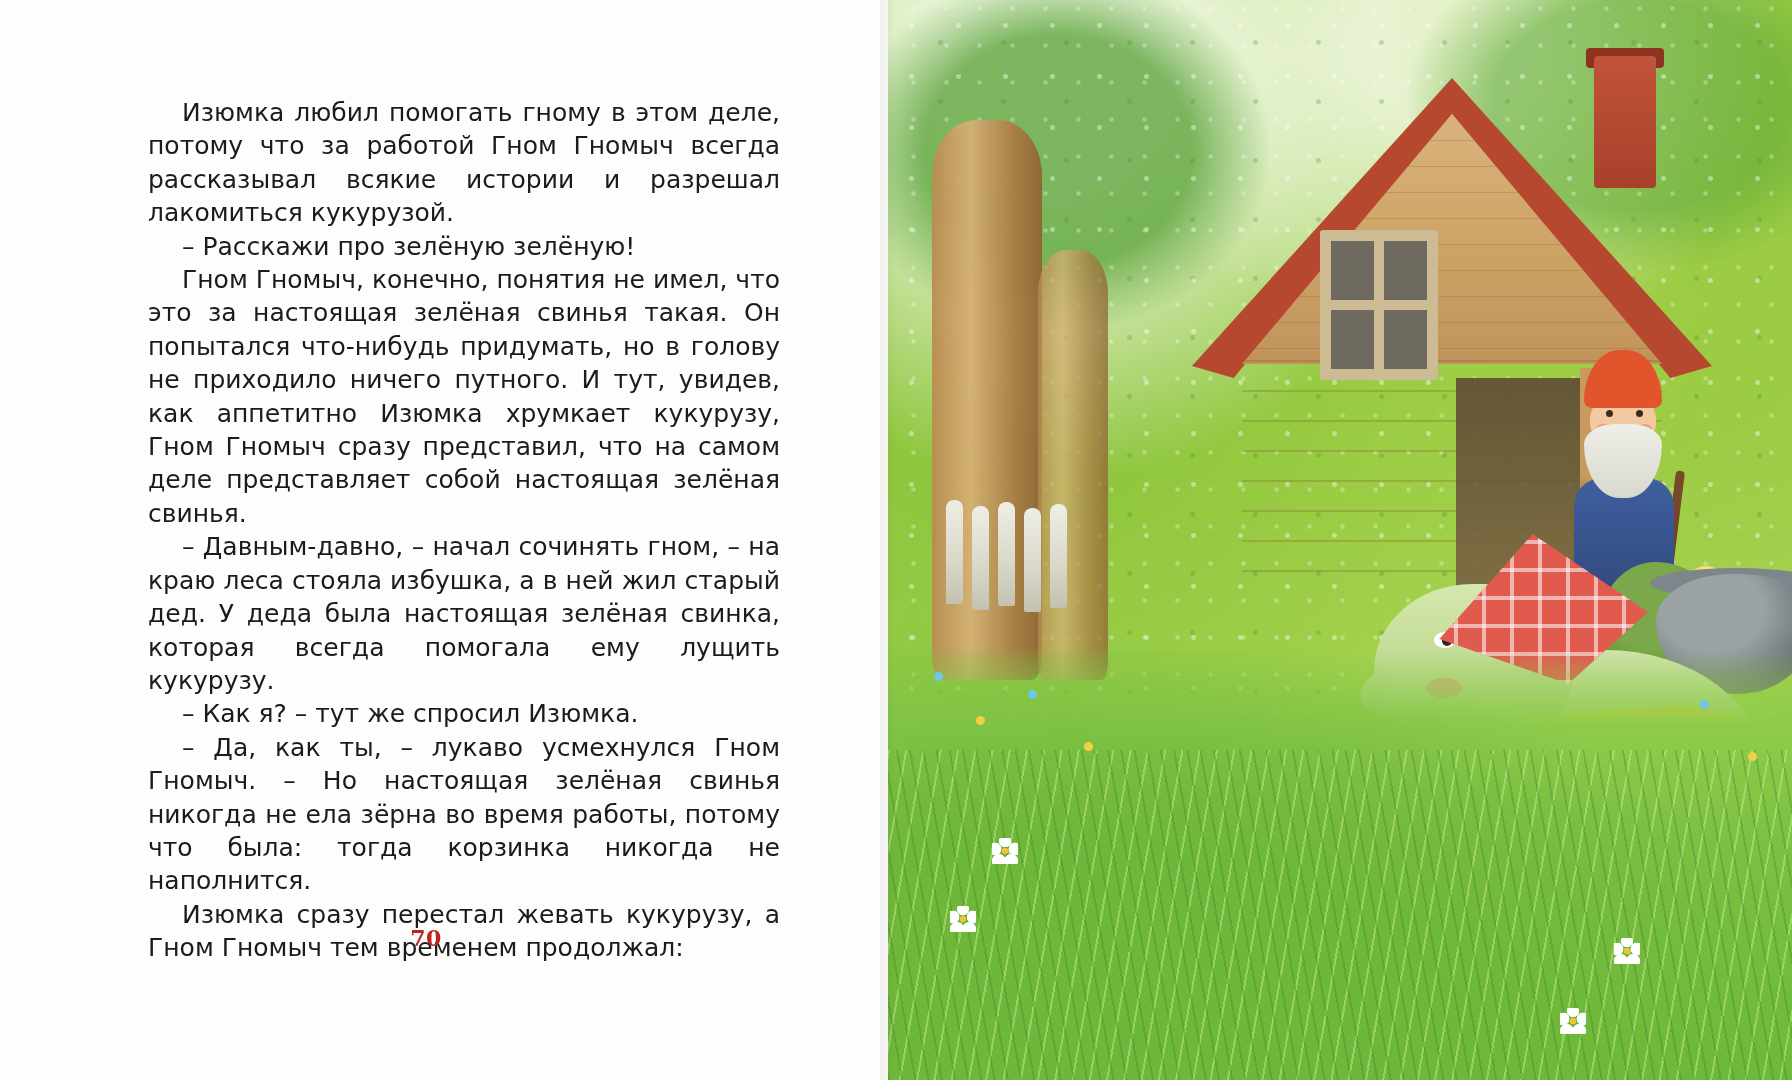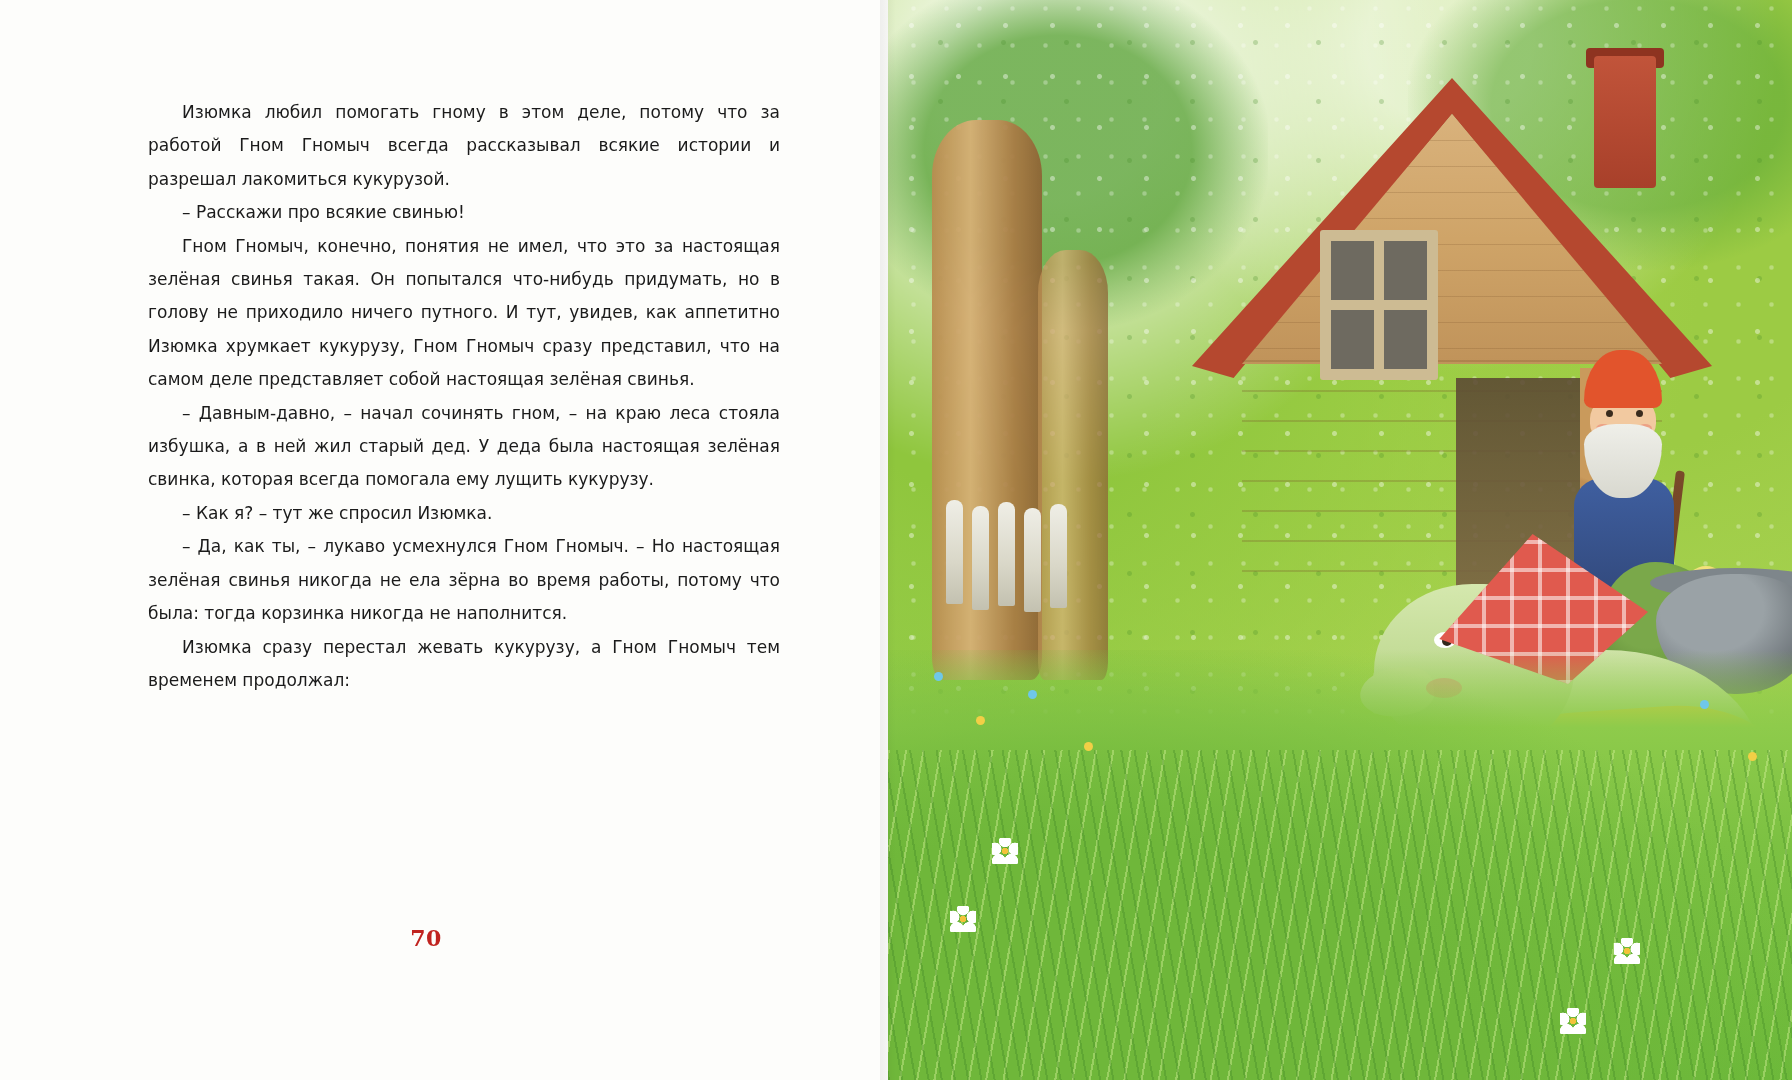--- a/index.html
+++ b/index.html
@@ -26,21 +26,21 @@
   .page-left {
     position: relative;
     width: 888px;
     height: 1080px;
     background: #fdfdfb;
     box-sizing: border-box;
     padding: 96px 108px 0 148px;
   }
   .body-text {
     font-family: "DejaVu Sans", sans-serif;
-    font-size: 17px;
+    font-size: 25px;
     line-height: 33.4px;
     color: #1b1b1b;
     text-align: justify;
     text-justify: inter-word;
     hyphens: manual;
   }
   .body-text p {
     margin: 0;
     text-indent: 34px;
   }
@@ -332,21 +332,21 @@
   }
 </style>
 </head>
 <body>
 
 <div class="spread">
 
   <div class="page-left">
     <div class="body-text">
       <p>Изюмка любил помогать гному в этом деле, потому что за работой Гном Гномыч всегда рассказывал всякие истории и разрешал лакомиться кукурузой.</p>
-      <p>– Расскажи про всякие свинью!</p>
+      <p>– Расскажи про зелёную зелёную!</p>
       <p>Гном Гномыч, конечно, понятия не имел, что это за настоящая зелёная свинья такая. Он попытался что-нибудь придумать, но в голову не приходило ничего путного. И тут, увидев, как аппетитно Изюмка хрумкает кукурузу, Гном Гномыч сразу представил, что на самом деле представляет собой настоящая зелёная свинья.</p>
       <p>– Давным-давно, – начал сочинять гном, – на краю леса стояла избушка, а в ней жил старый дед. У деда была настоящая зелёная свинка, которая всегда помогала ему лущить кукурузу.</p>
       <p>– Как я? – тут же спросил Изюмка.</p>
       <p>– Да, как ты, – лукаво усмехнулся Гном Гномыч. – Но настоящая зелёная свинья никогда не ела зёрна во время работы, потому что была: тогда корзинка никогда не наполнится.</p>
       <p>Изюмка сразу перестал жевать кукурузу, а Гном Гномыч тем временем продолжал:</p>
     </div>
     <div class="page-number">
       <span>70</span>
     </div>
   </div>

